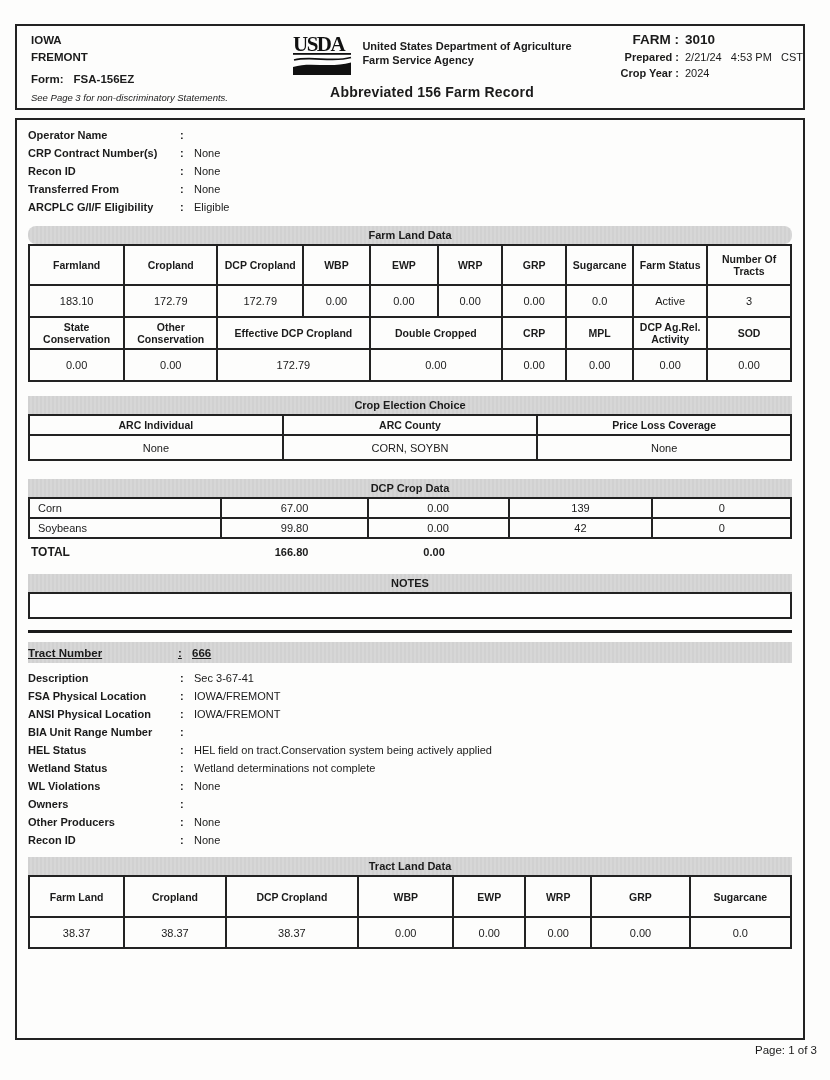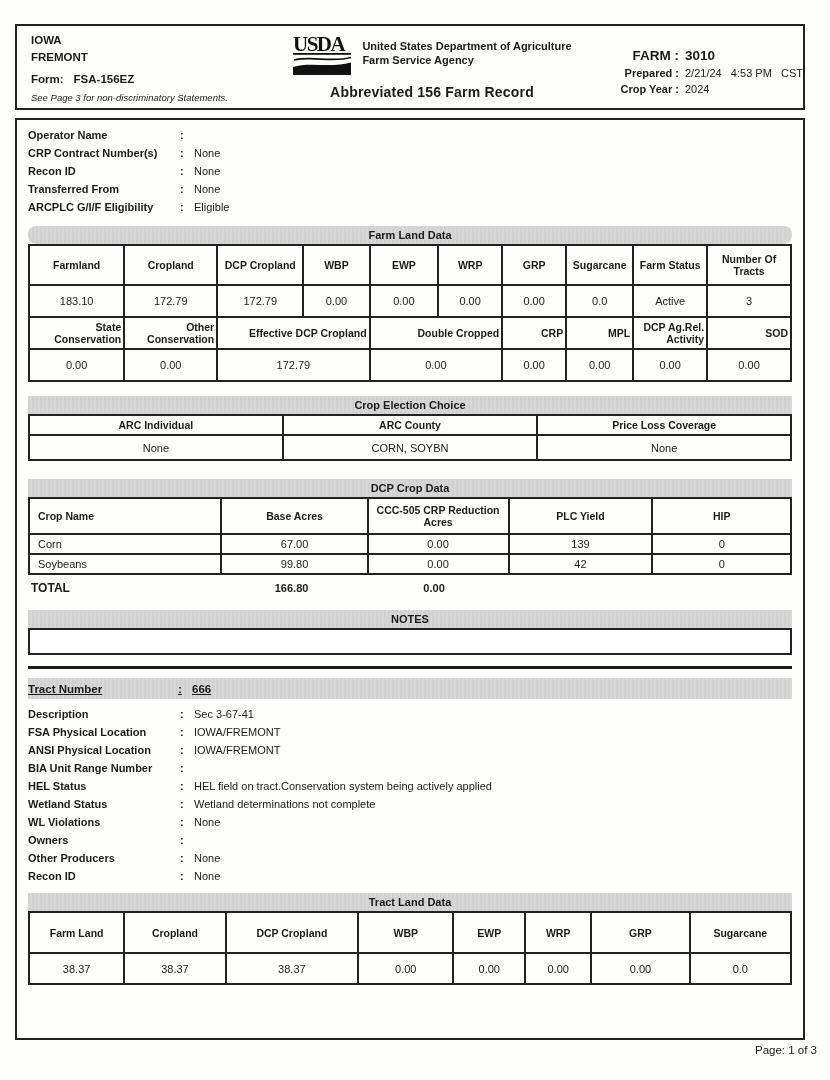--- a/index.html
+++ b/index.html
@@ -21,21 +21,21 @@
   .hdr-county { font-weight:bold; font-size:11.5px; line-height:17px; }
   .hdr-form { font-weight:bold; font-size:11.5px; margin-top:7px; }
   .hdr-form .gap { display:inline-block; width:10px; }
   .hdr-note { font-style:italic; font-size:9.5px; margin-top:7px; color:#222; }
   .hdr-center { width:330px; padding-top:8px; display:flex; flex-direction:column; align-items:center; }
   .usda-row { display:flex; align-items:flex-start; gap:8px; }
   .usda-logo { width:62px; height:42px; flex:0 0 auto; }
   .dept-lines { padding-top:5px; }
   .dept-line { font-weight:bold; font-size:11px; line-height:14px; }
   .doc-title { font-weight:bold; font-size:14px; margin-top:8px; letter-spacing:.2px; }
-  .hdr-right { flex:1; padding-top:22px; }
+  .hdr-right { flex:1; padding-top:6px; }
   .hdr-kv { display:grid; grid-template-columns:82px 1fr; column-gap:6px; margin-bottom:4px; }
   .hdr-kv .k { text-align:right; font-weight:bold; font-size:11px; }
   .hdr-kv .v { font-size:11px; }
   .hdr-kv.farm .k, .hdr-kv.farm .v { font-size:13.5px; font-weight:bold; }
 
   
   .main-box {
     position:absolute; left:15px; top:118px; width:790px; height:922px;
     border:2px solid #222; background:#fdfdfc; padding:6px 11px 0 11px;
   }
@@ -52,21 +52,21 @@
     height:18px; line-height:18px;
   }
 
   table { border-collapse:collapse; width:100%; table-layout:fixed; }
   th, td { border:2px solid #222; font-size:10.5px; text-align:center; vertical-align:middle; padding:1px 2px; }
   th { font-weight:bold; line-height:12px; }
   td { font-size:11px; }
 
   .fl-hdr th { height:40px; }
   .fl-val td { height:32px; }
-  .fl-hdr2 th { height:32px;text-align:right; }
+  .fl-hdr2 th { height:32px; }
   .fl-val2 td { height:32px; }
 
   .cec-hdr th { height:20px; }
   .cec-val td { height:25px; }
 
   .dcp-hdr th { height:36px; }
   .dcp-row td { height:20px; }
   .cell-left { text-align:left; padding-left:8px; }
 
   .total-row { display:grid; grid-template-columns:25% 19% 18.3% 18.7% 18%; margin-top:3px; height:20px; align-items:center; }
@@ -264,27 +264,20 @@
     <div class="section-band mt18">DCP Crop Data</div>
     <table>
       <colgroup>
           <col style="width:25%">
           <col style="width:19%">
           <col style="width:18.3%">
           <col style="width:18.7%">
           <col style="width:18%">
         </colgroup>
       <tbody>
-          <tr class="dcp-hdr">
-        <th class="cell-left">Crop Name</th>
-        <th>Base Acres</th>
-        <th>CCC-505 CRP Reduction Acres</th>
-        <th>PLC Yield</th>
-        <th>HIP</th>
-      </tr>
       <tr class="dcp-row">
         <td class="cell-left">Corn</td>
         <td>67.00</td>
         <td>0.00</td>
         <td>139</td>
         <td>0</td>
       </tr>
       <tr class="dcp-row">
         <td class="cell-left">Soybeans</td>
         <td>99.80</td>

